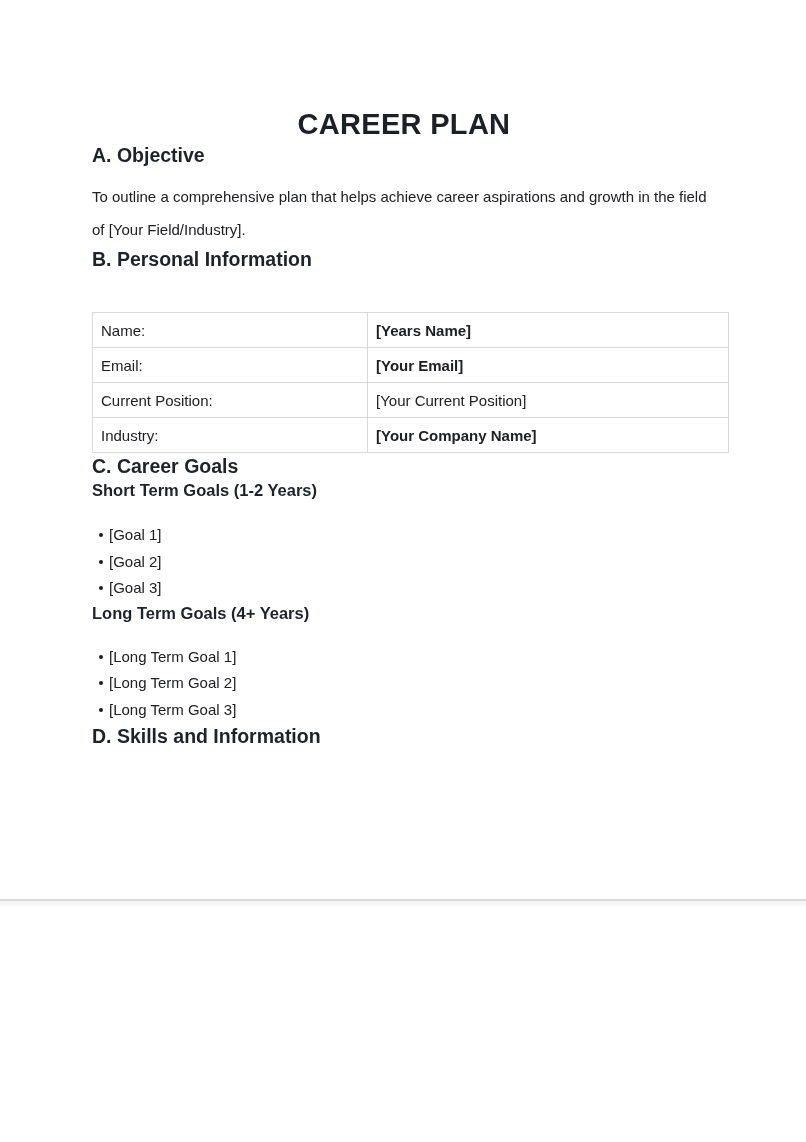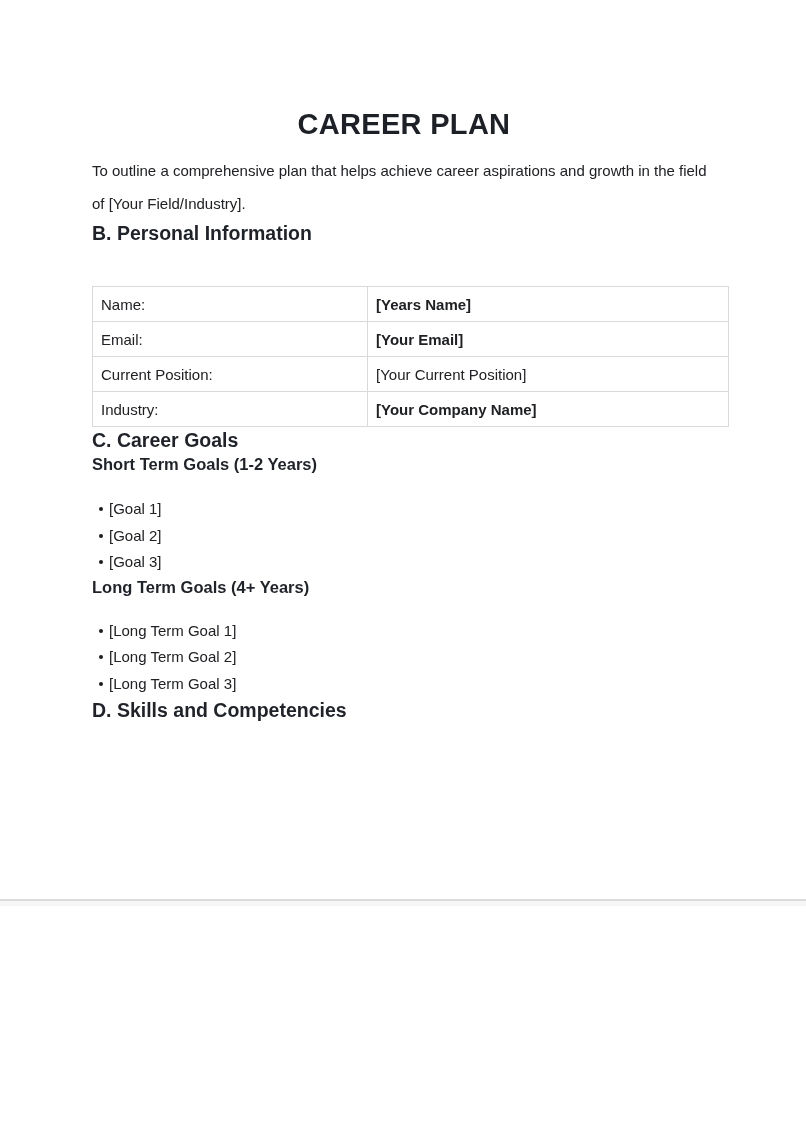--- a/index.html
+++ b/index.html
@@ -78,20 +78,21 @@
 </style>
 </head>
 <body>
 
 <div class="canvas">
   <div class="content">
 
     <h1 class="doc-title">CAREER PLAN</h1>
 
     <section>
+      <h2 class="section-heading mt-a">A. Objective</h2>
       <p class="body-text">To outline a comprehensive plan that helps achieve career aspirations and growth in the field of [Your Field/Industry].</p>
     </section>
 
     <section>
       <h2 class="section-heading mt-b">B. Personal Information</h2>
       <table class="info-table">
         <tbody>
           <tr>
             <td class="label-cell">Name:</td>
             <td class="value-cell" style="font-weight: 700;">[Years Name]</td>
@@ -142,19 +143,19 @@
           <span>[Long Term Goal 2]</span>
         </li>
         <li>
           <span class="bullet-dot"></span>
           <span>[Long Term Goal 3]</span>
         </li>
       </ul>
     </section>
 
     <section>
-      <h2 class="section-heading mt-d">D. Skills and Competencies</h2>
+      <h2 class="section-heading mt-d">D. Skills and Information</h2>
     </section>
 
   </div>
 
   <div class="page-edge"></div>
 </div>
 
 </body></html>

